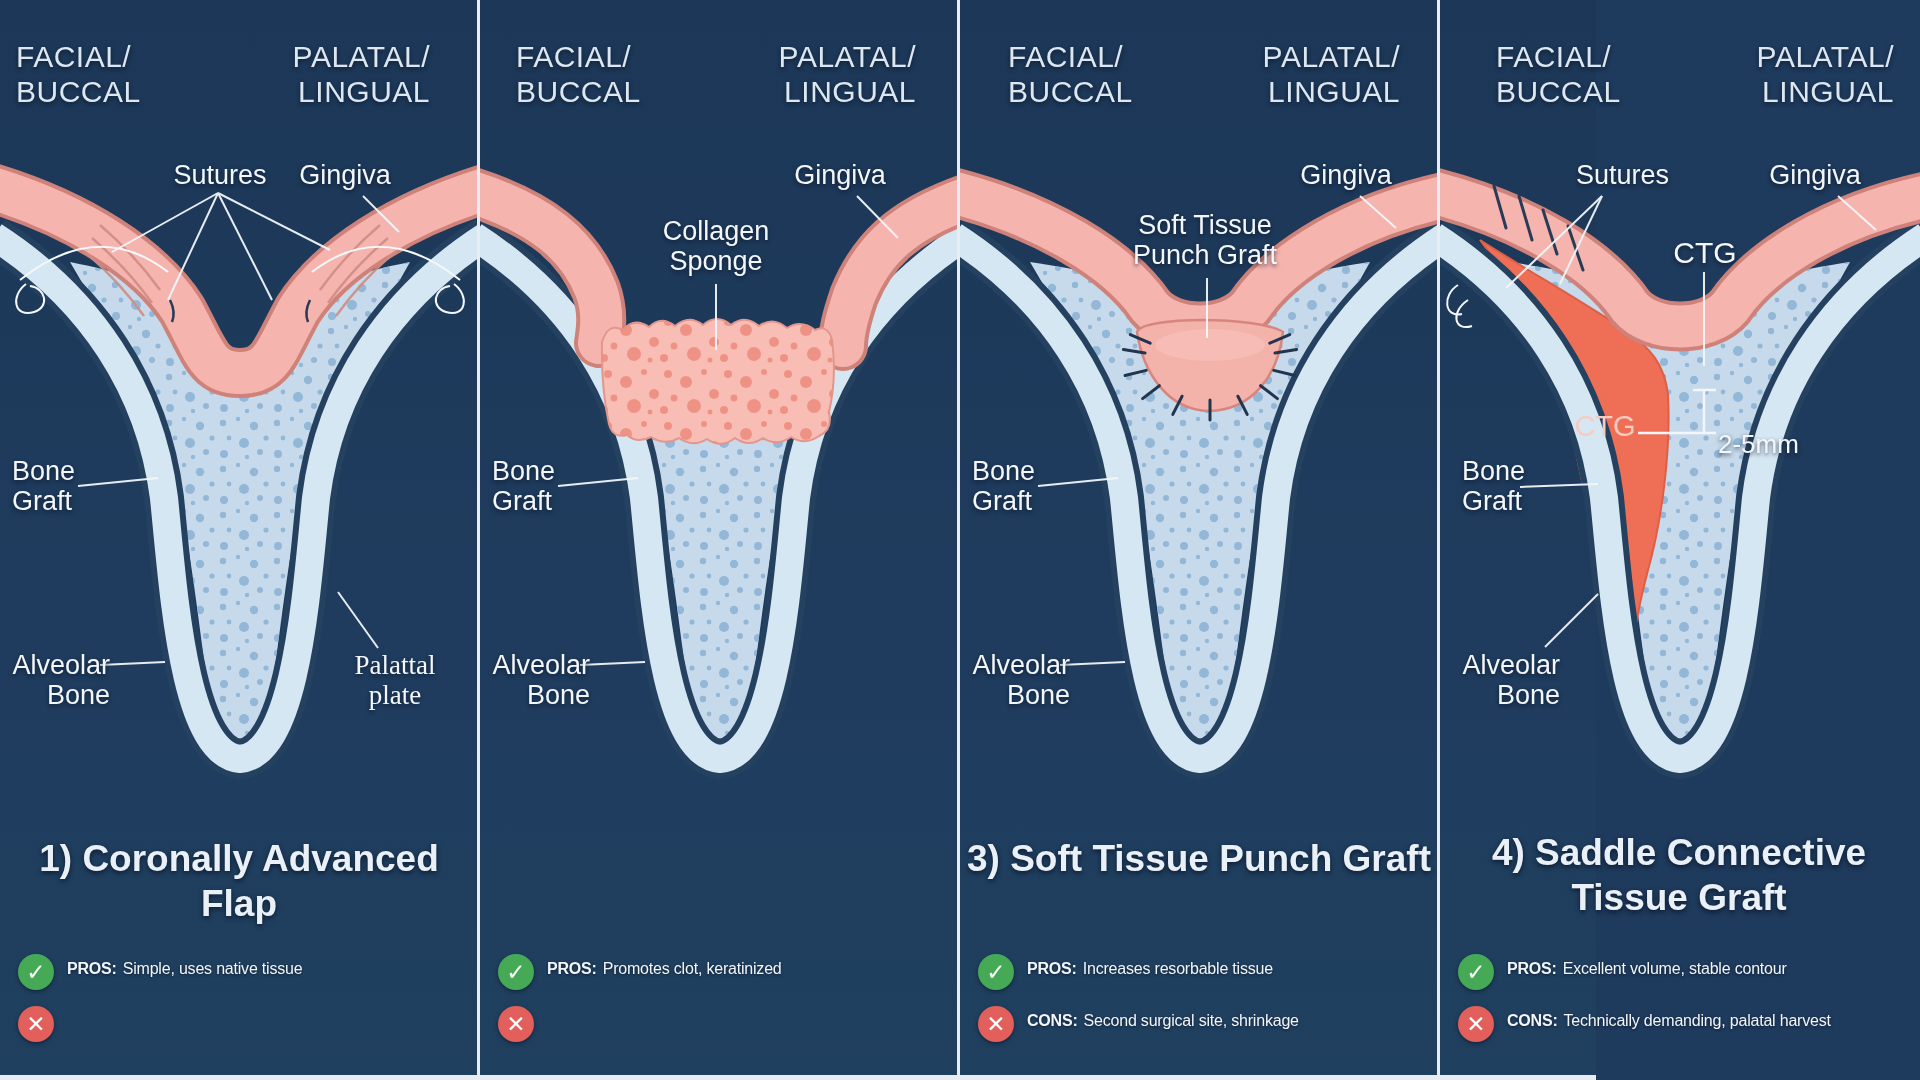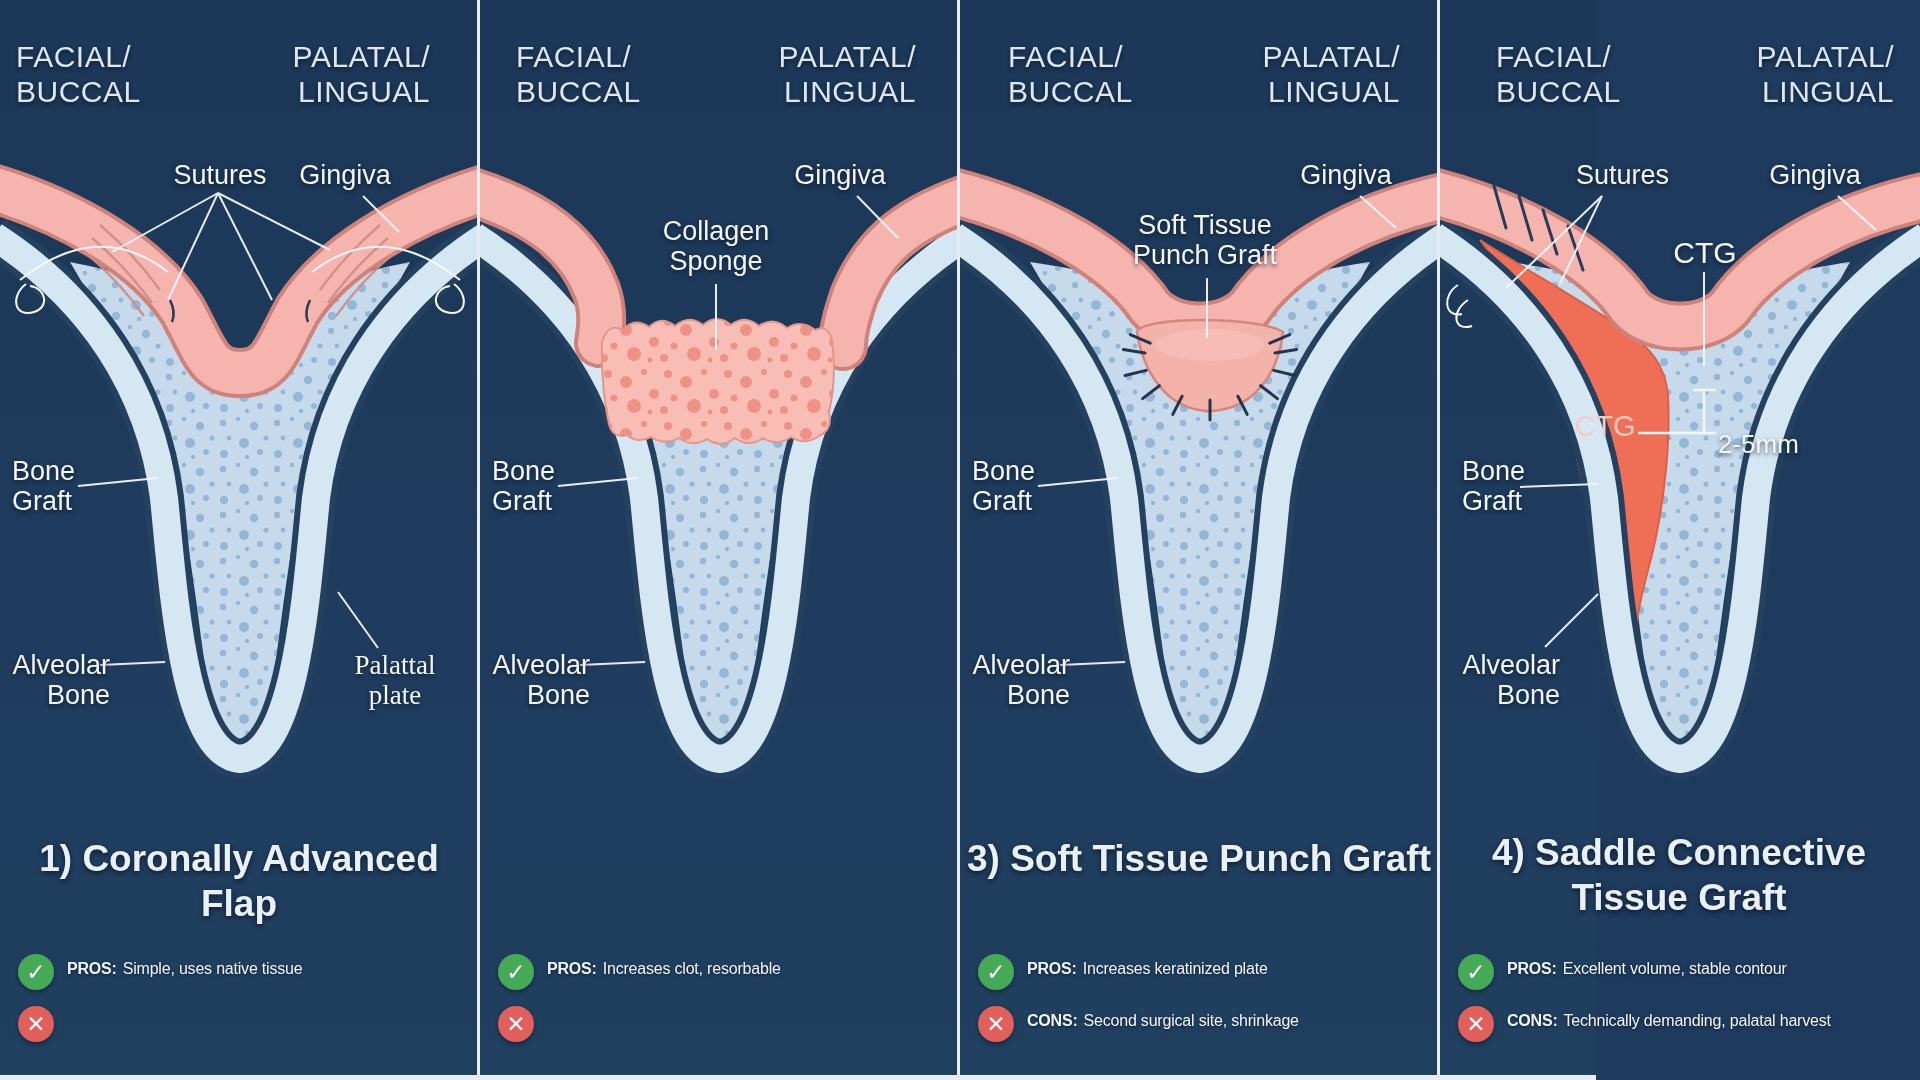--- a/index.html
+++ b/index.html
@@ -202,21 +202,21 @@
 LINGUAL</div>
     <div class="lbl lbl-spg c">Collagen
 Sponge</div>
     <div class="lbl lbl-gin c">Gingiva</div>
     <div class="lbl lbl-bone">Bone
 Graft</div>
     <div class="lbl lbl-alv">Alveolar
 Bone</div>
     <div class="row pros">
       <span class="ic g">✓</span>
-      <div class="row-text"><b>PROS:</b><span>Increases clot, resorbable</span></div>
+      <div class="row-text"><b>PROS:</b><span>Promotes clot, keratinized</span></div>
     </div>
     <div class="row cons">
       <span class="ic r">✕</span>
     </div>
     <div class="divider"></div>
   </section>
 
   <section class="panel p3">
     <svg class="draw" width="480" height="1080" viewBox="0 0 480 1080">
       <defs>
@@ -277,21 +277,21 @@
     <div class="lbl lbl-pun c">Soft Tissue
 Punch Graft</div>
     <div class="lbl lbl-gin c">Gingiva</div>
     <div class="lbl lbl-bone">Bone
 Graft</div>
     <div class="lbl lbl-alv">Alveolar
 Bone</div>
     <div class="title">3) Soft Tissue Punch Graft</div>
     <div class="row pros">
       <span class="ic g">✓</span>
-      <div class="row-text"><b>PROS:</b><span>Increases keratinized plate</span></div>
+      <div class="row-text"><b>PROS:</b><span>Increases resorbable tissue</span></div>
     </div>
     <div class="row cons">
       <span class="ic r">✕</span>
       <div class="row-text"><b>CONS:</b><span>Second surgical site, shrinkage</span></div>
     </div>
     <div class="divider"></div>
   </section>
 
   <section class="panel p4">
     <svg class="draw" width="480" height="1080" viewBox="0 0 480 1080">

